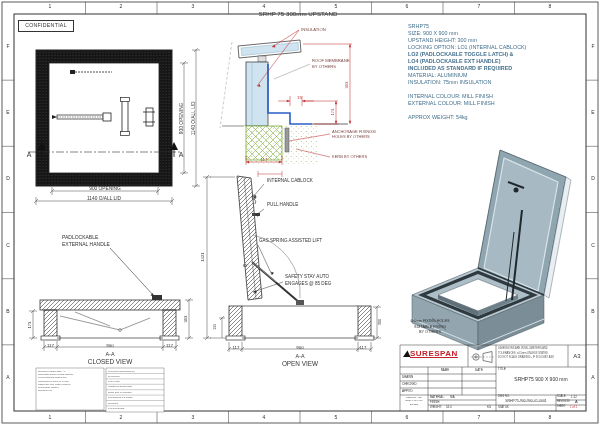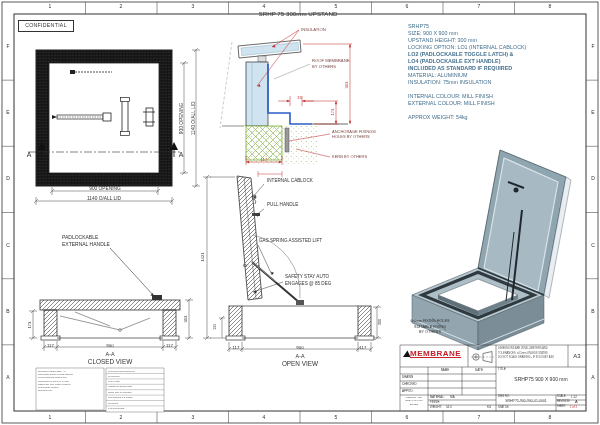--- a/index.html
+++ b/index.html
@@ -280,21 +280,21 @@
 <span class="t c" style="left:225px;top:345.5px;width:22px;font-size:4.4px">117</span>
 <span class="t c" style="left:280px;top:345.5px;width:40px;font-size:4.4px">900</span>
 <span class="t c" style="left:352px;top:345.5px;width:22px;font-size:4.4px">117</span>
 <span class="t c" style="left:275px;top:354px;width:50px;font-size:5.4px">A-A</span>
 <span class="t c" style="left:260px;top:361px;width:80px;font-size:6.4px">OPEN VIEW</span>
 
 <span class="t c" style="left:393px;top:320px;width:74px;font-size:3.8px">Ø6mm FIXING HOLES</span>
 <span class="t c" style="left:393px;top:325.5px;width:74px;font-size:3.8px">SUITABLE FIXING</span>
 <span class="t c" style="left:393px;top:331px;width:74px;font-size:3.8px">BY OTHERS</span>
 
-<span class="t b" style="left:410px;top:350px;font-size:8px;color:#c6202a;letter-spacing:0.5px;text-decoration:underline">MEMBRANE</span>
+<span class="t b" style="left:410px;top:350px;font-size:8px;color:#c6202a;letter-spacing:0.5px;text-decoration:underline">SURESPAN</span>
 <span class="t c" style="left:568px;top:352.5px;width:18px;font-size:6px">A3</span>
 <span class="t tiny" style="left:498px;top:348px;font-size:2.6px">DIMENSIONS ARE IN MILLIMETERS AND</span>
 <span class="t tiny" style="left:498px;top:352.5px;font-size:2.6px">TOLERANCES: ±0.5mm UNLESS STATED</span>
 <span class="t tiny" style="left:498px;top:357px;font-size:2.6px">DO NOT SCALE DRAWING - IF IN DOUBT ASK</span>
 <span class="t" style="left:498px;top:368px;font-size:2.8px">TITLE:</span>
 <span class="t c" style="left:498px;top:377px;width:86px;font-size:5px">SRHP75 900 X 900 mm</span>
 <span class="t c" style="left:430px;top:368.5px;width:30px;font-size:3px">NAME</span>
 <span class="t c" style="left:464px;top:368.5px;width:30px;font-size:3px">DATE</span>
 <span class="t" style="left:402px;top:375.8px;font-size:3px">DRAWN</span>
 <span class="t" style="left:402px;top:382.8px;font-size:3px">CHECKED</span>

